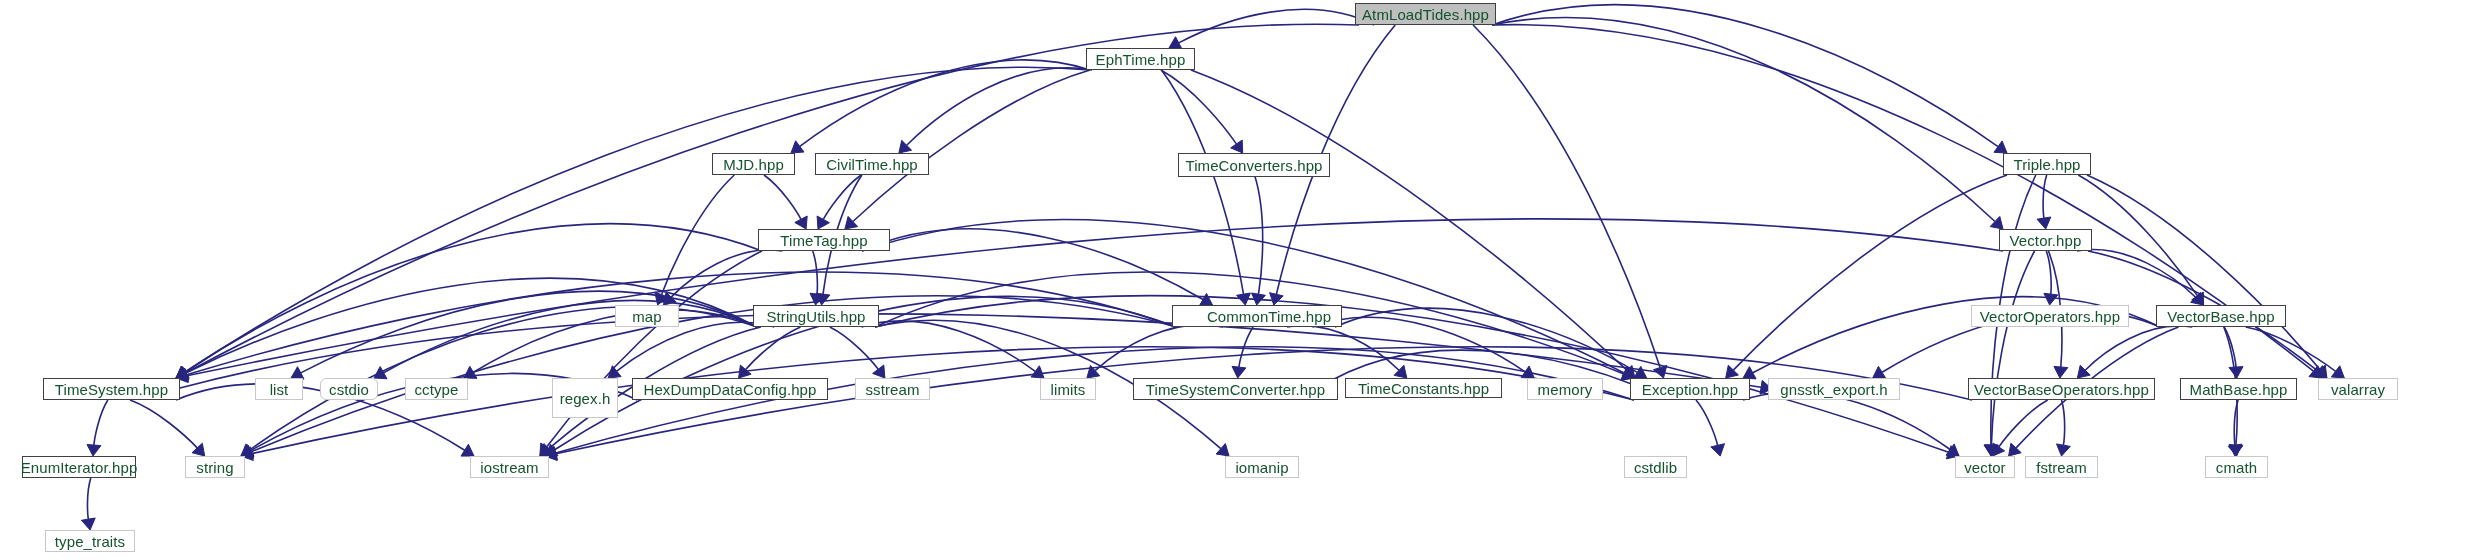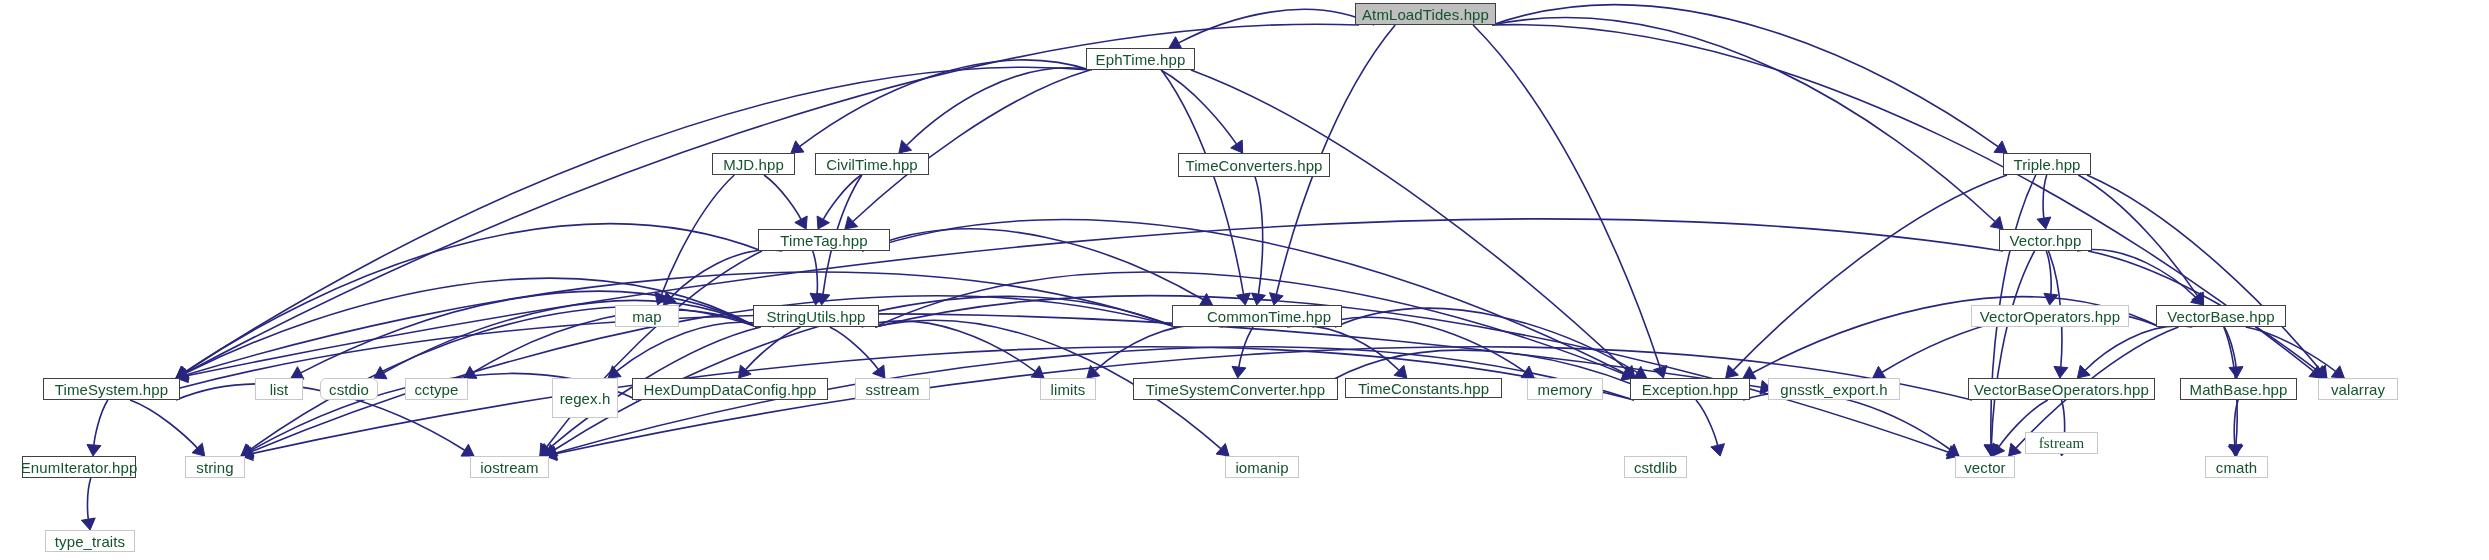--- a/index.html
+++ b/index.html
@@ -252,17 +252,17 @@
       <div class="node-box node-leaf" style="left: 1768px; top: 378px; width: 132px; height: 22px;">gnsstk_export.h</div>
       <div class="node-box node-internal" style="left: 1968px; top: 378px; width: 187px; height: 22px;">VectorBaseOperators.hpp</div>
       <div class="node-box node-internal" style="left: 2180px; top: 378px; width: 117px; height: 22px;">MathBase.hpp</div>
       <div class="node-box node-leaf" style="left: 2318px; top: 378px; width: 80px; height: 22px;">valarray</div>
       <div class="node-box node-internal" style="left: 22px; top: 456px; width: 114px; height: 22px;">EnumIterator.hpp</div>
       <div class="node-box node-leaf" style="left: 185px; top: 456px; width: 60px; height: 22px;">string</div>
       <div class="node-box node-leaf" style="left: 470px; top: 456px; width: 79px; height: 22px;">iostream</div>
       <div class="node-box node-leaf" style="left: 1225px; top: 456px; width: 74px; height: 22px;">iomanip</div>
       <div class="node-box node-leaf" style="left: 1624px; top: 456px; width: 63px; height: 22px;">cstdlib</div>
       <div class="node-box node-leaf" style="left: 1955px; top: 456px; width: 60px; height: 22px;">vector</div>
-      <div class="node-box node-leaf" style="left: 2025px; top: 432px; width: 73px; height: 22px; font-family: Liberation Serif, serif;">fstream</div>
+      <div class="node-box node-leaf" style="left: 2025px; top: 456px; width: 73px; height: 22px;">fstream</div>
       <div class="node-box node-leaf" style="left: 2205px; top: 456px; width: 63px; height: 22px;">cmath</div>
       <div class="node-box node-leaf" style="left: 45px; top: 530px; width: 90px; height: 22px;">type_traits</div>
     </div>
 </div>
 
 </body></html>

